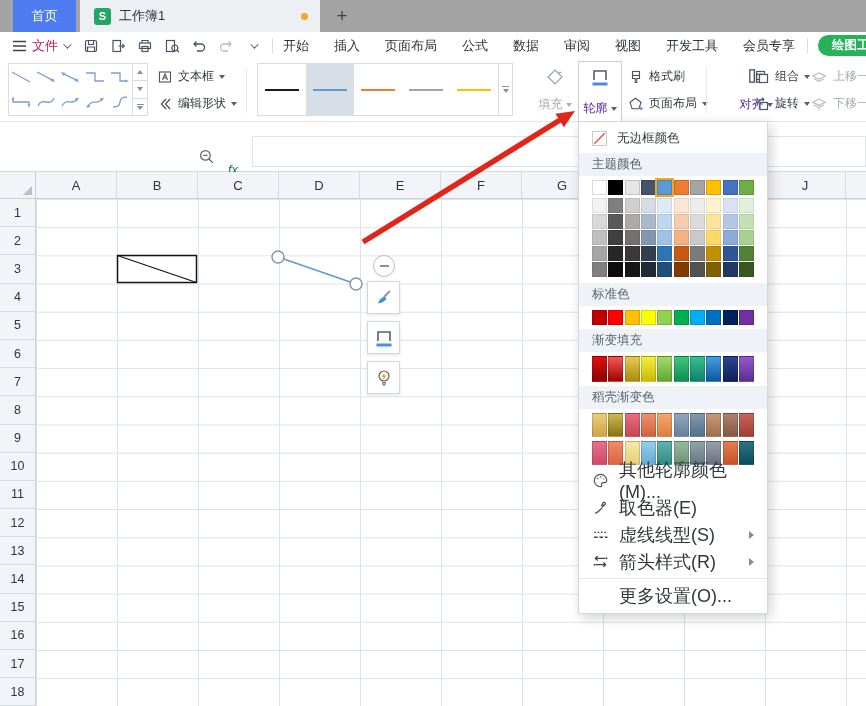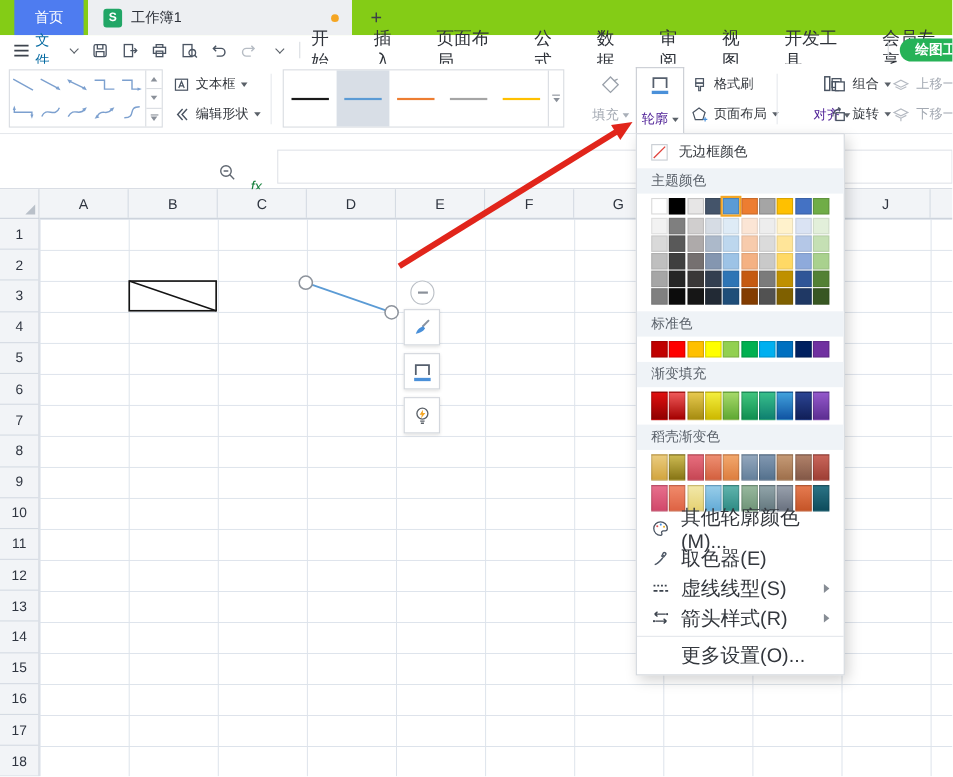--- a/index.html
+++ b/index.html
@@ -1,31 +1,31 @@
 <!DOCTYPE html>
 <html><head>
 <meta charset="utf-8">
 <style>
 *{box-sizing:border-box;margin:0;padding:0}
 body{font-family:"Liberation Sans","DejaVu Sans",sans-serif;background:#fff}
 #app{position:relative;width:866px;height:706px;background:#fff;overflow:hidden;font-size:12px;color:#333}
 
-#titlebar{position:absolute;left:0;top:0;width:866px;height:32px;background:#84cc16}
+#titlebar{position:absolute;left:0;top:0;width:866px;height:32px;background:#a3a3a3}
 .hometab{position:absolute;left:13px;top:0;width:63px;height:32px;background:#4e7cf0;color:#fff;display:flex;align-items:center;justify-content:center;font-size:13px}
 .doctab{position:absolute;left:80px;top:0;width:240px;height:32px;background:#edeff2;display:flex;align-items:center;gap:8px;padding-left:14px;font-size:13px;color:#2c3038}
 .slogo{width:17px;height:17px;background:#21a666;color:#fff;border-radius:3px;font-size:11px;font-weight:bold;display:flex;align-items:center;justify-content:center}
 .unsaved{position:absolute;left:301px;top:13px;width:7px;height:7px;border-radius:50%;background:#f5a623}
 .newtab{position:absolute;left:330px;top:4px;width:24px;height:24px;font-size:18px;color:#3c4048;display:flex;align-items:center;justify-content:center}
 
 #menubar{position:absolute;top:32px;left:0;width:866px;height:27px;background:#fff;display:flex;align-items:center}
-.filebtn{margin-left:12px;display:flex;align-items:center;gap:5px;font-size:13px;color:#0369a1}
+.filebtn{margin-left:12px;display:flex;align-items:center;gap:5px;font-size:13px;color:#be185d}
 .qicons{display:flex;align-items:center;gap:9px;margin-left:13px}
 .qbtn{width:18px;height:18px;display:flex;align-items:center;justify-content:center}
 .vdiv1{width:1px;height:15px;background:#d9dce1;margin:0 10px}
-.mtabs{display:flex;gap:25px;font-size:16px;color:#2e3239}
+.mtabs{display:flex;gap:25px;font-size:13px;color:#2e3239}
 .drawpill{position:absolute;left:818px;top:3px;height:21px;padding:0 14px;background:#26b257;color:#fff;border-radius:11px;display:flex;align-items:center;font-size:12.5px;font-weight:bold;white-space:nowrap}
 .pilldiv{position:absolute;left:807px;top:6px;width:1px;height:15px;background:#d9dce1}
 .chevd{width:6px;height:6px;border-right:1.4px solid #5a6068;border-bottom:1.4px solid #5a6068;transform:rotate(45deg) translateY(-2px)}
 .dar{width:0;height:0;border-left:3.5px solid transparent;border-right:3.5px solid transparent;border-top:4.5px solid #5a6068}
 .dar.dis{border-top-color:#a9afb8}
 
 #toolbar{position:absolute;top:58px;left:0;width:866px;height:64px;background:#fff;border-bottom:1px solid #e3e6ea}
 .vdiv2{position:absolute;top:9px;width:1px;height:46px;background:#e6e9ed}
 #gal1{position:absolute;left:8px;top:5px;width:140px;height:53px;border:1px solid #d9dce1;display:flex}
 .galcells{flex:1;display:grid;grid-template-columns:repeat(5,1fr);grid-template-rows:1fr 1fr}

